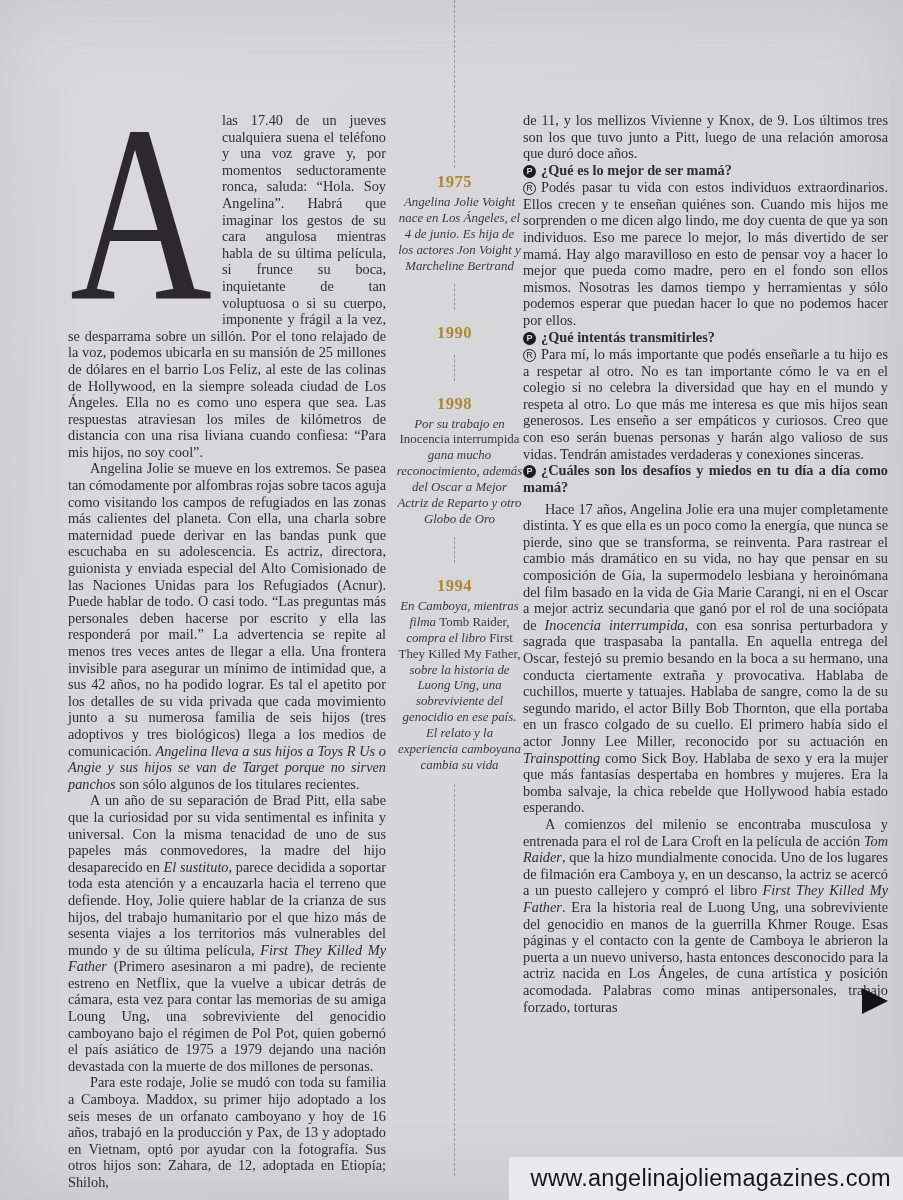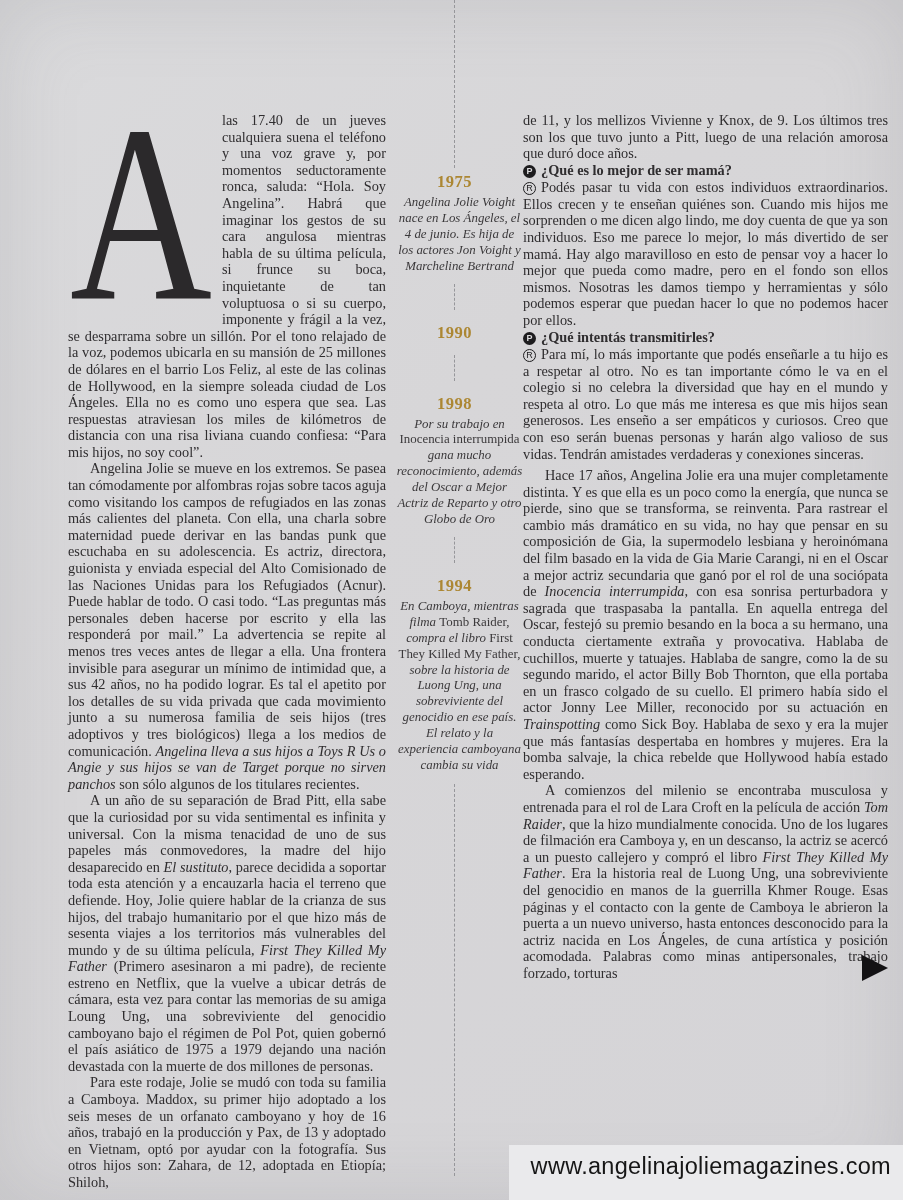--- a/index.html
+++ b/index.html
@@ -80,21 +80,21 @@
   }
   .footer{
     position:absolute;left:0;right:0;top:1133px;
     text-align:center;
     font-size:11.5px;font-weight:bold;letter-spacing:2.5px;
     color:#3a383a;
   }
   .watermark{
     position:absolute;right:0;bottom:0;
     background:#eaeaec;
-    padding:8px 12px 20px 22px;
+    padding:8px 12px 8px 22px;
     font-family:"Liberation Sans", sans-serif;
     font-size:23.5px;color:#161616;
     letter-spacing:.3px;
   }
 </style>
 </head>
 <body>
 
 <div class="page">
 
@@ -128,20 +128,21 @@
         <p class="para indent"><span>Angelina Jolie se mueve en los extremos. Se pasea tan cómodamente por alfombras rojas sobre tacos aguja como visitando los campos de refugiados en las zonas más calientes del planeta. Con ella, una charla sobre maternidad puede derivar en las bandas punk que escuchaba en su adolescencia. Es actriz, directora, guionista y enviada especial del Alto Comisionado de las Naciones Unidas para los Refugiados (Acnur). Puede hablar de todo. O casi todo. “Las preguntas más personales deben hacerse por escrito y ella las responderá por mail.” La advertencia se repite al menos tres veces antes de llegar a ella. Una frontera invisible para asegurar un mínimo de intimidad que, a sus 42 años, no ha podido lograr. Es tal el apetito por los detalles de su vida privada que cada movimiento junto a su numerosa familia de seis hijos (tres adoptivos y tres biológicos) llega a los medios de comunicación. </span><span class="it">Angelina lleva a sus hijos a Toys R Us o Angie y sus hijos se van de Target porque no sirven panchos</span><span> son sólo algunos de los titulares recientes.</span></p>
         <p class="para indent"><span>A un año de su separación de Brad Pitt, ella sabe que la curiosidad por su vida sentimental es infinita y universal. Con la misma tenacidad de uno de sus papeles más conmovedores, la madre del hijo desaparecido en </span><span class="it">El sustituto</span><span>, parece decidida a soportar toda esta atención y a encauzarla hacia el terreno que defiende. Hoy, Jolie quiere hablar de la crianza de sus hijos, del trabajo humanitario por el que hizo más de sesenta viajes a los territorios más vulnerables del mundo y de su última película, </span><span class="it">First They Killed My Father</span><span> (Primero asesinaron a mi padre), de reciente estreno en Netflix, que la vuelve a ubicar detrás de cámara, esta vez para contar las memorias de su amiga Loung Ung, una sobreviviente del genocidio camboyano bajo el régimen de Pol Pot, quien gobernó el país asiático de 1975 a 1979 dejando una nación devastada con la muerte de dos millones de personas.</span></p>
         <p class="para indent"><span>Para este rodaje, Jolie se mudó con toda su familia a Camboya. Maddox, su primer hijo adoptado a los seis meses de un orfanato camboyano y hoy de 16 años, trabajó en la producción y Pax, de 13 y adoptado en Vietnam, optó por ayudar con la fotografía. Sus otros hijos son: Zahara, de 12, adoptada en Etiopía; Shiloh,</span></p>
       </div>
     <div class="col">
         <p class="para"><span>de 11, y los mellizos Vivienne y Knox, de 9. Los últimos tres son los que tuvo junto a Pitt, luego de una relación amorosa que duró doce años.</span></p>
         <p class="para qa question"><span class="marker q">P</span><span>¿Qué es lo mejor de ser mamá?</span></p>
         <p class="para qa answer"><span class="marker a">R</span><span>Podés pasar tu vida con estos individuos extraordinarios. Ellos crecen y te enseñan quiénes son. Cuando mis hijos me sorprenden o me dicen algo lindo, me doy cuenta de que ya son individuos. Eso me parece lo mejor, lo más divertido de ser mamá. Hay algo maravilloso en esto de pensar voy a hacer lo mejor que pueda como madre, pero en el fondo son ellos mismos. Nosotras les damos tiempo y herramientas y sólo podemos esperar que puedan hacer lo que no podemos hacer por ellos.</span></p>
         <p class="para qa question"><span class="marker q">P</span><span>¿Qué intentás transmitirles?</span></p>
         <p class="para qa answer"><span class="marker a">R</span><span>Para mí, lo más importante que podés enseñarle a tu hijo es a respetar al otro. No es tan importante cómo le va en el colegio si no celebra la diversidad que hay en el mundo y respeta al otro. Lo que más me interesa es que mis hijos sean generosos. Les enseño a ser empáticos y curiosos. Creo que con eso serán buenas personas y harán algo valioso de sus vidas. Tendrán amistades verdaderas y conexiones sinceras.</span></p>
+        <p class="para qa question"><span class="marker q">P</span><span>¿Cuáles son los desafíos y miedos en tu día a día como mamá?</span></p>
         <p class="para indent gap"><span>Hace 17 años, Angelina Jolie era una mujer completamente distinta. Y es que ella es un poco como la energía, que nunca se pierde, sino que se transforma, se reinventa. Para rastrear el cambio más dramático en su vida, no hay que pensar en su composición de Gia, la supermodelo lesbiana y heroinómana del film basado en la vida de Gia Marie Carangi, ni en el Oscar a mejor actriz secundaria que ganó por el rol de una sociópata de </span><span class="it">Inocencia interrumpida</span><span>, con esa sonrisa perturbadora y sagrada que traspasaba la pantalla. En aquella entrega del Oscar, festejó su premio besando en la boca a su hermano, una conducta ciertamente extraña y provocativa. Hablaba de cuchillos, muerte y tatuajes. Hablaba de sangre, como la de su segundo marido, el actor Billy Bob Thornton, que ella portaba en un frasco colgado de su cuello. El primero había sido el actor Jonny Lee Miller, reconocido por su actuación en </span><span class="it">Trainspotting</span><span> como Sick Boy. Hablaba de sexo y era la mujer que más fantasías despertaba en hombres y mujeres. Era la bomba salvaje, la chica rebelde que Hollywood había estado esperando.</span></p>
         <p class="para indent"><span>A comienzos del milenio se encontraba musculosa y entrenada para el rol de Lara Croft en la película de acción </span><span class="it">Tom Raider</span><span>, que la hizo mundialmente conocida. Uno de los lugares de filmación era Camboya y, en un descanso, la actriz se acercó a un puesto callejero y compró el libro </span><span class="it">First They Killed My Father</span><span>. Era la historia real de Luong Ung, una sobreviviente del genocidio en manos de la guerrilla Khmer Rouge. Esas páginas y el contacto con la gente de Camboya le abrieron la puerta a un nuevo universo, hasta entonces desconocido para la actriz nacida en Los Ángeles, de cuna artística y posición acomodada. Palabras como minas antipersonales, trabajo forzado, torturas</span><span class="arrow"></span></p>
       </div>
   </div>
 
 
   <div class="watermark">
     <span>www.angelinajoliemagazines.com</span>
   </div>
 

